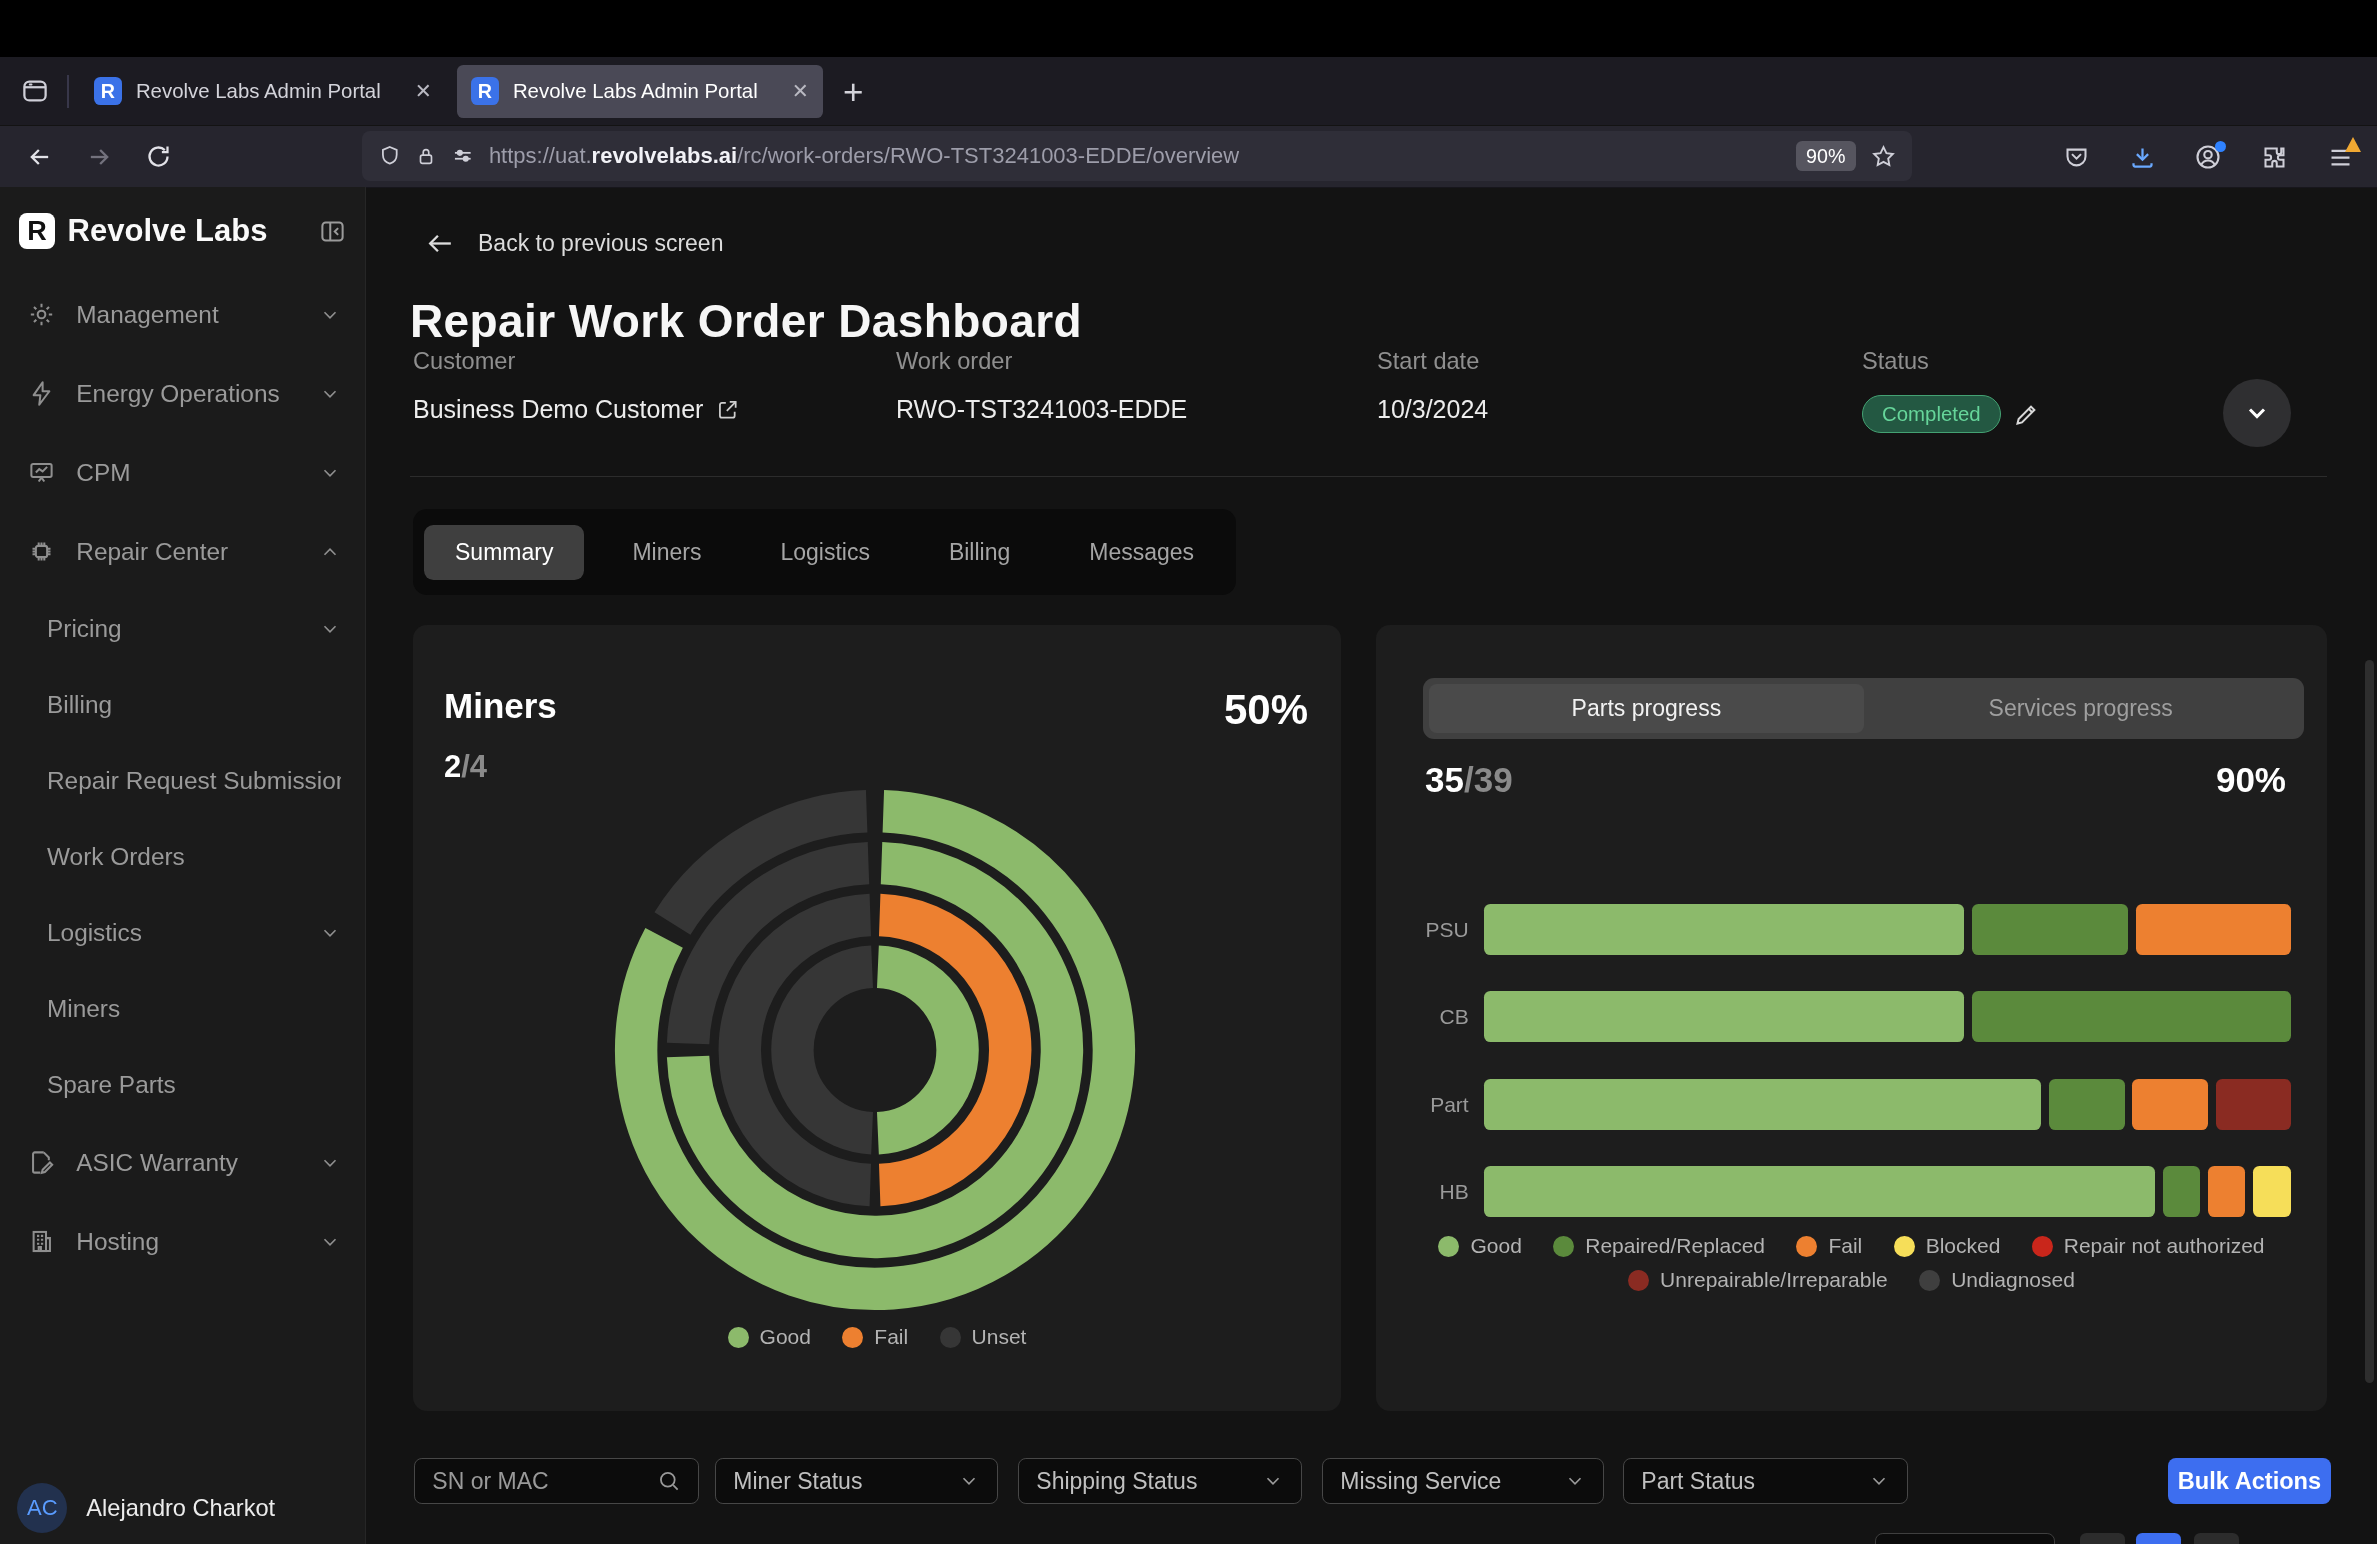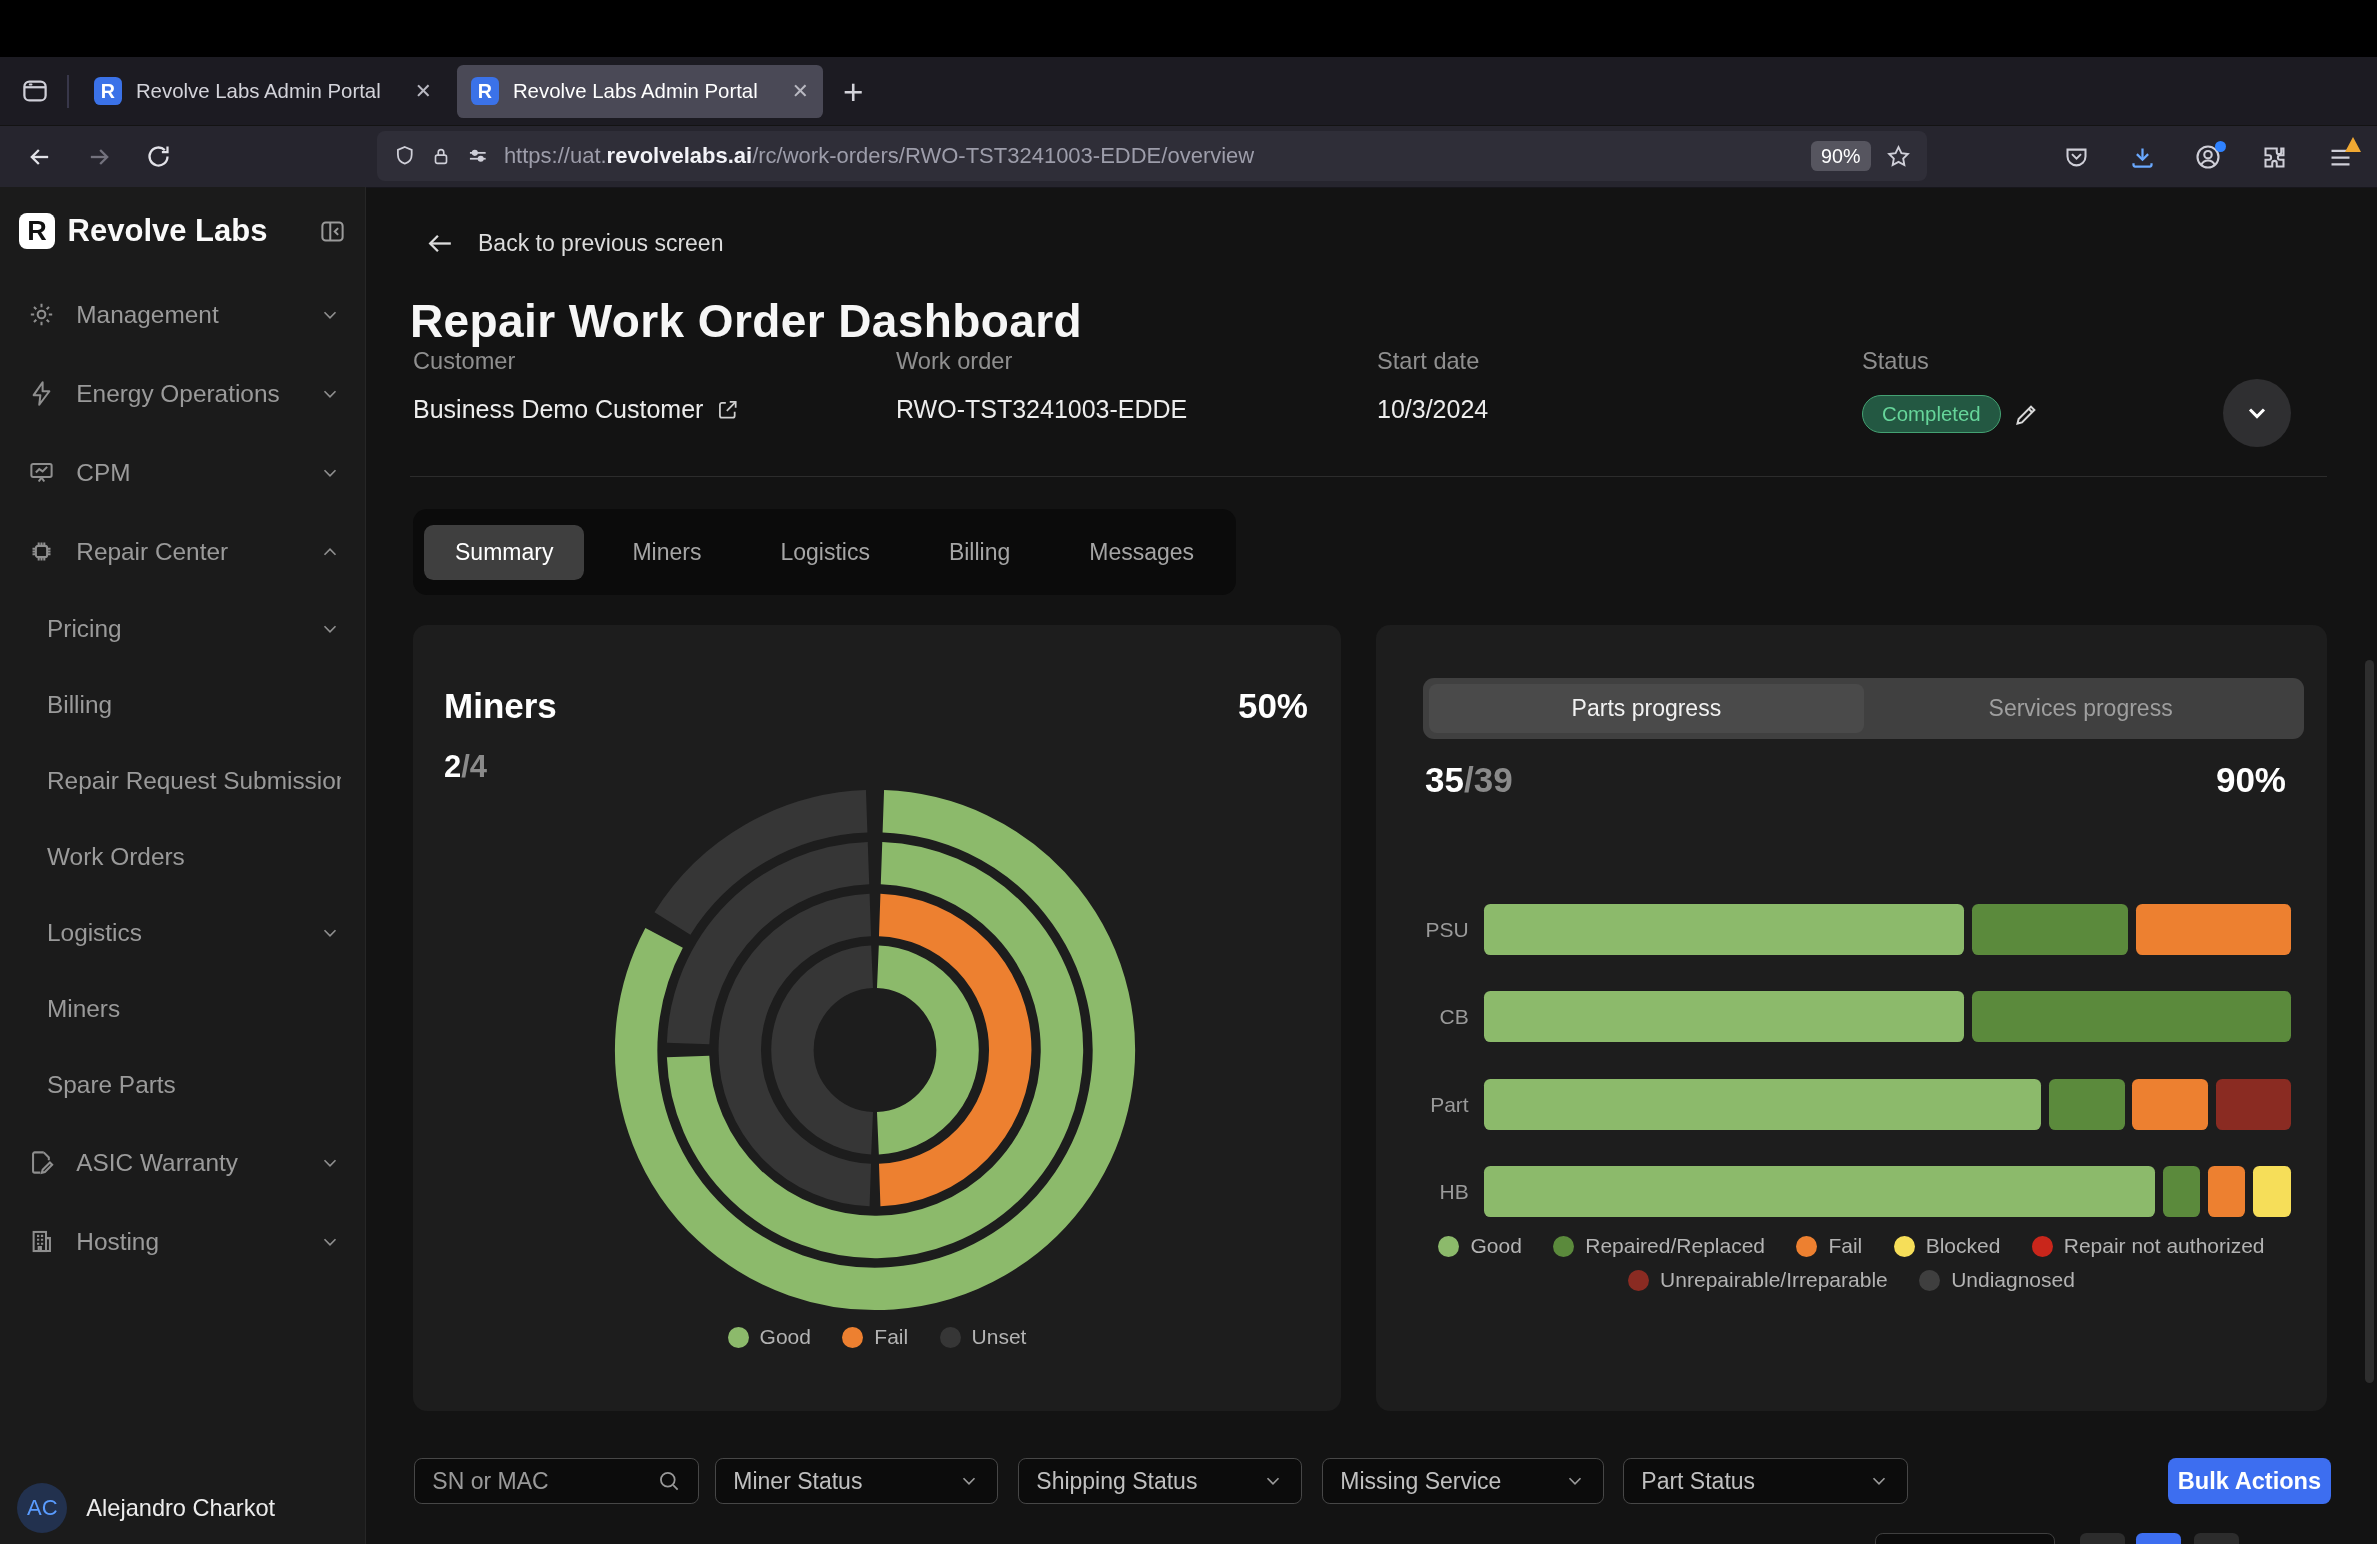--- a/index.html
+++ b/index.html
@@ -14,21 +14,21 @@
   .tab{width:338px;height:53px;border-radius:6.3px;display:flex;align-items:center;padding:0 14px;margin-right:11px;color:#d3d3da;font-size:20.4px;}
   .tab.active{background:#4a4956;color:#fff;}
   .favicon{flex:0 0 28px;width:28px;height:28px;border-radius:6.3px;background:#3B72E8;color:#fff;font-weight:bold;
            display:flex;align-items:center;justify-content:center;font-size:19.7px;margin-right:14px;}
   .tabtitle{flex:1;white-space:nowrap;overflow:hidden;}
   .tabclose{font-size:20.4px;color:#b9b9c2;margin-left:9.4px;}
   .newtab{font-size:35px;color:#d3d3da;background:none;border:none;margin-left:3.1px;line-height:1;font-family:inherit;}
   .tablist-chev{position:absolute;right:20.4px;top:77px;}
   .toolbar{position:absolute;left:0;top:126px;width:2377px;height:61px;background:#26252e;display:flex;align-items:center;border-bottom:0.8px solid #17161c;}
   .navbtn{margin-left:20.4px;display:flex;align-items:center;justify-content:center;width:39px;height:39px;border-radius:6.3px;}
-  .urlbar{position:absolute;left:377px;top:131px;width:1550px;height:50px;background:#2f2e38;border-radius:7.9px;
+  .urlbar{position:absolute;left:362px;top:131px;width:1550px;height:50px;background:#2f2e38;border-radius:7.9px;
           display:flex;align-items:center;padding:0 15.7px;font-size:22px;box-sizing:border-box;justify-content:space-between;}
   .urlicon{margin-right:14px;display:flex;align-items:center;}
   .url-dim{color:#9d9daa;}
   .url-host{color:#f2f2f7;font-weight:bold;}
   .urltext{white-space:nowrap;overflow:hidden;}
   .zoombadge{background:#56555f;border-radius:6.3px;padding:3.9px 10.2px;font-size:19.7px;color:#fff;margin-left:auto;}
   .starbtn{margin-left:15.7px;display:flex;align-items:center;}
   .toolicons{position:absolute;right:19px;top:135px;display:flex;gap:30px;align-items:center;height:44px;}
   .ticon{position:relative;display:flex;align-items:center;justify-content:center;width:36px;height:36px;}
   .baddot{position:absolute;top:1.6px;right:0px;width:11px;height:11px;border-radius:50%;background:#2f82ff;}
@@ -59,21 +59,21 @@
   .hdivider{position:absolute;left:410px;top:476px;width:1917px;height:0.8px;background:#2c2c2c;}
   
   .tabstrip{position:absolute;left:413px;top:509px;height:86px;background:#0b0b0b;border-radius:14px;display:flex;align-items:center;padding:0 11px;gap:17px;box-sizing:border-box;}
   .chip{padding:14px 31px;font-size:23px;color:#a5a5a5;border-radius:9.4px;white-space:nowrap;}
   .chip.active{background:#3f3f3f;color:#fff;}
   
   .card{position:absolute;top:625px;height:786px;background:#1d1d1d;border-radius:14px;}
   .card-left{left:413px;width:928px;}
   .card-right{left:1376px;width:951px;}
   .c-title{position:absolute;left:31px;top:61px;font-size:35px;font-weight:bold;color:#fff;}
-  .c-pct{position:absolute;right:33px;top:61px;font-size:35px;font-weight:bold;color:#fff;}
+  .c-pct{position:absolute;right:33px;top:61px;font-size:42px;font-weight:bold;color:#fff;}
   .c-count{position:absolute;left:31px;top:124px;font-size:31px;font-weight:bold;color:#fff;}
   .dim{color:#8a8a8a;}
   #donut-host{position:absolute;left:187px;top:150px;width:550px;height:550px;}
   .legendrow{position:absolute;left:0;width:100%;display:flex;justify-content:center;align-items:center;gap:12.6px;font-size:21px;color:#b3b3b3;text-align:center;}
   .ldot{width:21px;height:21px;border-radius:50%;flex:0 0 auto;}
   .litem{display:flex;align-items:center;gap:11px;margin:0 9.4px;}
   .donut-legend{top:700px;}
   .toggle{position:absolute;left:47px;top:53px;width:881px;height:61px;background:#404040;border-radius:11px;display:flex;padding:6.3px;box-sizing:border-box;}
   .togglebtn{flex:1;display:flex;align-items:center;justify-content:center;font-size:23px;color:#9f9f9f;border-radius:7.9px;}
   .togglebtn.active{background:#4a4a4a;color:#f2f2f2;}

